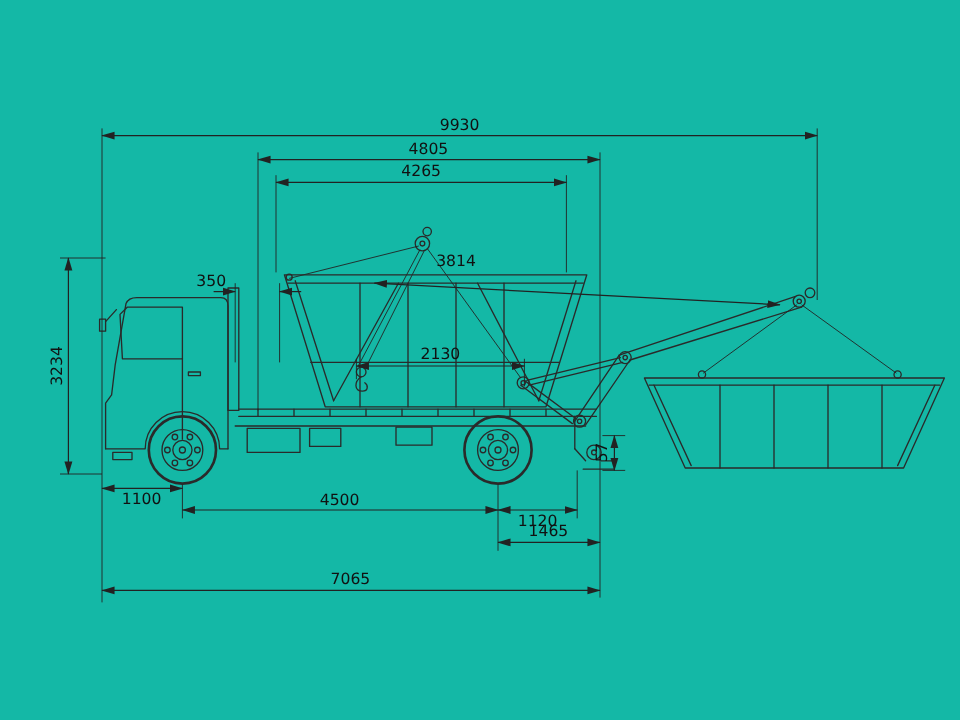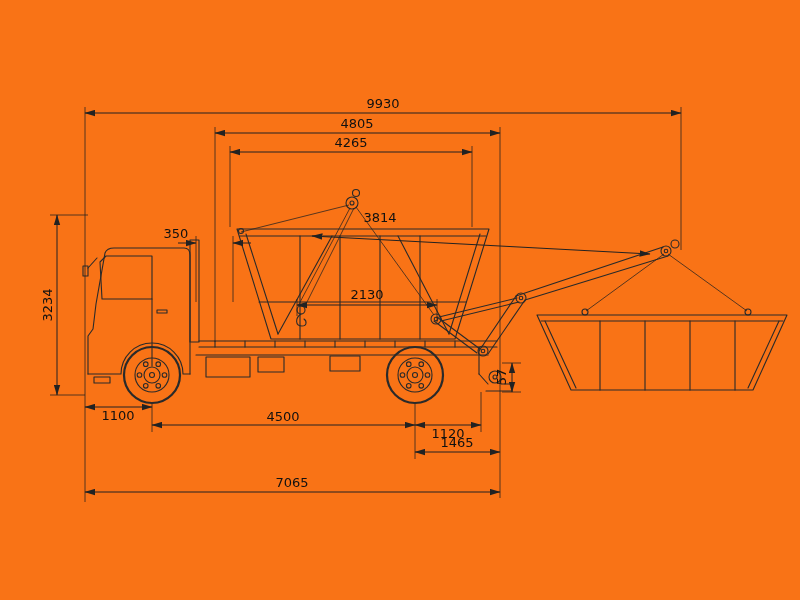--- a/index.html
+++ b/index.html
@@ -1,20 +1,20 @@
 <!DOCTYPE html>
 <html><head>
 <meta charset="utf-8">
 <style>
   html, body { margin: 0; padding: 0; background: #ffffff; }
   .canvas {
     position: relative;
     width: 800px;
     height: 600px;
-    background: #f97316;
+    background: #14b8a6;
     overflow: hidden;
     font-family: "DejaVu Sans", sans-serif;
   }
   svg { display: block; }
   
   .t  { stroke: #2a2a2a; stroke-width: 1.1; fill: none; stroke-linejoin: round; stroke-linecap: round; }
   .tt { stroke: #2a2a2a; stroke-width: 2.2; fill: none; }
   
   .d  { stroke: #222222; stroke-width: 1; fill: none; }
   .e  { stroke: #222222; stroke-width: 0.75; fill: none; }

